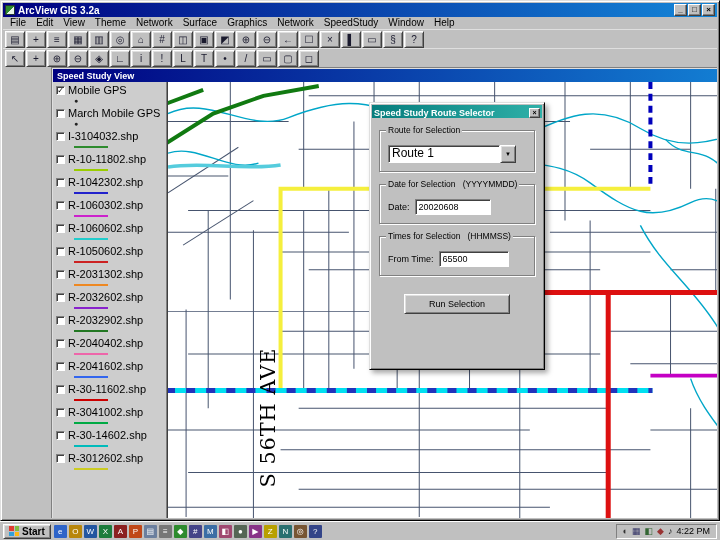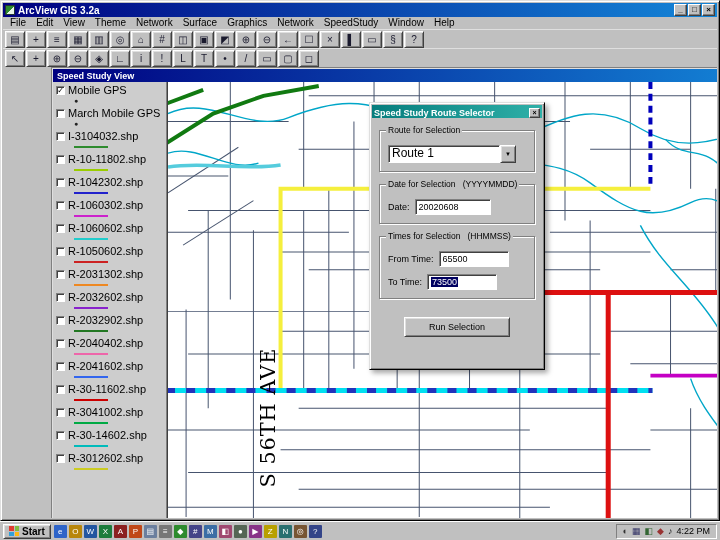--- a/index.html
+++ b/index.html
@@ -559,26 +559,20 @@
           </div>
 
           <div class="group">
             <span class="group-label">Times for Selection   (HHMMSS)</span>
             <div class="field-row">
               <span class="field-label">From Time:</span>
               <div class="text-field time-field sunken">
                 <span>65500</span>
               </div>
             </div>
-            <div class="field-row">
-              <span class="field-label">To Time:</span>
-              <div class="text-field time-field sunken">
-                <span class="hl">73500</span>
-              </div>
-            </div>
           </div>
 
           <button class="run-btn">Run Selection</button>
         </div>
       </div>
 
     </div>
   </div>
 
   <div class="taskbar">

